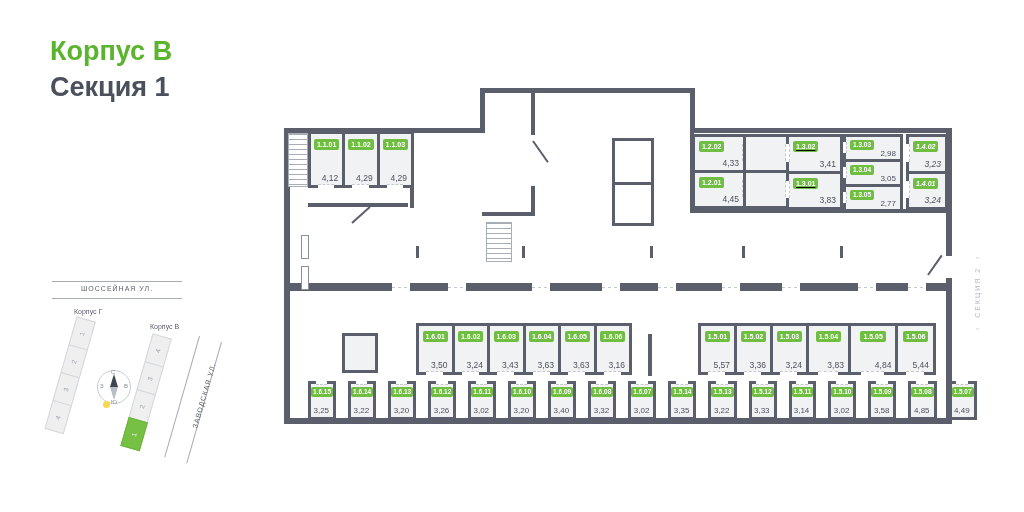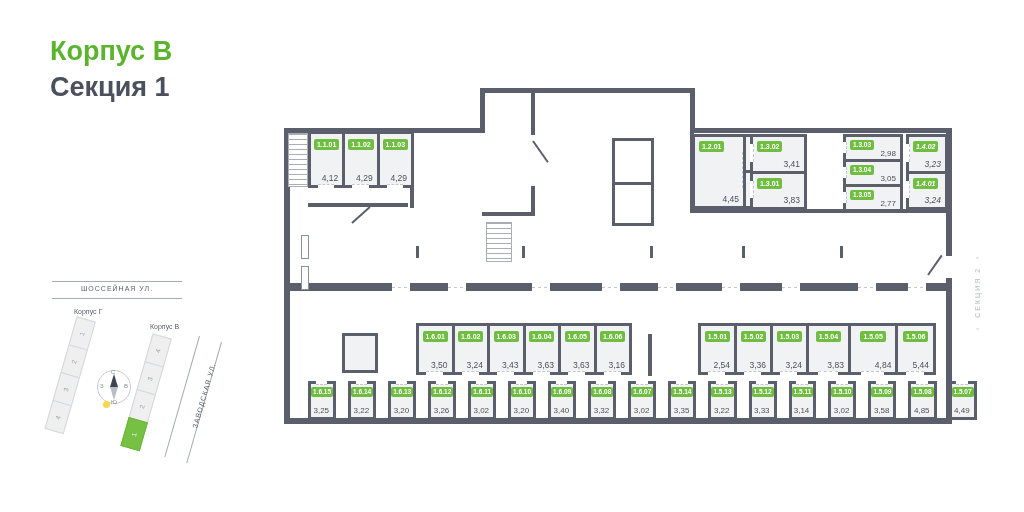--- a/index.html
+++ b/index.html
@@ -123,29 +123,33 @@
         <span class="badge">1.1.02</span>
         <span class="area">4,29</span>
       </div>
       <div class="room-cell door-b">
         <span class="badge">1.1.03</span>
         <span class="area">4,29</span>
       </div>
     </div>
   <div class="room-col" style="left:692px;top:134px;width:54px;height:75px;">
       <div class="room-cell door-r">
+        <span class="badge">1.2.02</span>
+        <span class="area">4,33</span>
+      </div>
+      <div class="room-cell door-r">
         <span class="badge">1.2.01</span>
         <span class="area">4,45</span>
       </div>
     </div>
   <div class="room-col" style="left:743px;top:134px;width:46px;height:75px;">
       <div class="room-cell door-r"></div>
       <div class="room-cell door-r"></div>
     </div>
-  <div class="room-col" style="left:750px;top:134px;width:57px;height:76px;">
+  <div class="room-col" style="left:786px;top:134px;width:57px;height:76px;text-decoration:underline;">
       <div class="room-cell door-l">
         <span class="badge">1.3.02</span>
         <span class="area">3,41</span>
       </div>
       <div class="room-cell door-l">
         <span class="badge">1.3.01</span>
         <span class="area">3,83</span>
       </div>
     </div>
   <div class="room-col g13b" style="left:843px;top:134px;width:60px;height:78px;">
@@ -197,21 +201,21 @@
         <span class="area">3,63</span>
       </div>
       <div class="room-cell door-b">
         <span class="badge">1.6.06</span>
         <span class="area">3,16</span>
       </div>
     </div>
   <div class="room-row g15u" style="left:698px;top:323px;width:238px;height:52px;">
       <div class="room-cell door-b">
         <span class="badge">1.5.01</span>
-        <span class="area">2,54</span>
+        <span class="area">5,57</span>
       </div>
       <div class="room-cell door-b">
         <span class="badge">1.5.02</span>
         <span class="area">3,36</span>
       </div>
       <div class="room-cell door-b">
         <span class="badge">1.5.03</span>
         <span class="area">3,24</span>
       </div>
       <div class="room-cell door-b">

